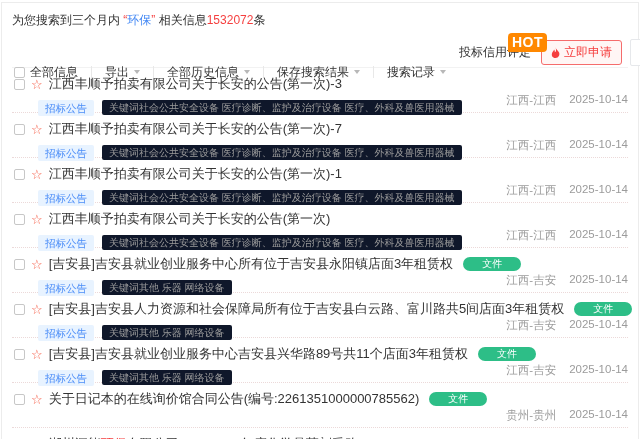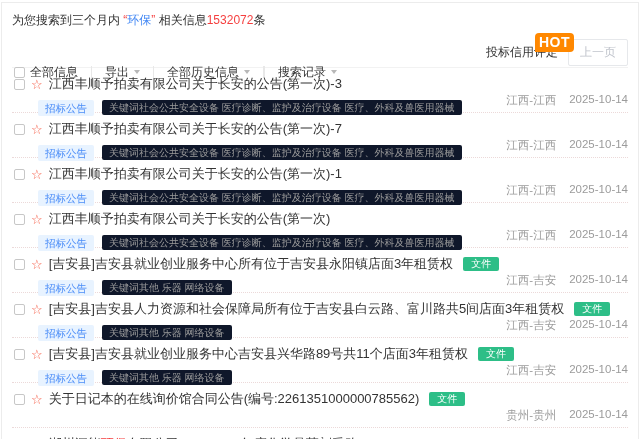--- a/index.html
+++ b/index.html
@@ -32,22 +32,22 @@
   .page-btn { border:1px solid #dcdfe6; background:#fff; font-size:12px; padding:4px 11px;
     border-radius:2px; cursor:pointer; white-space:nowrap; }
   .page-btn.prev { color:#c0c4cc; border-color:#e6e8eb; }
   
   .row { position:relative; height:45px; padding:7px 0 0 2px;
     border-bottom:1px dotted #ecd9d9; }
   .line1 { display:flex; align-items:center; gap:6px; }
   .star { color:#f55a43; font-size:13px; line-height:13px; cursor:pointer; }
   .title { font-size:13px; color:#333; text-decoration:none; white-space:nowrap; cursor:pointer;text-align:right; }
   .title .hl { color:#f53f3f; }
-  .file-tag { background:#2dbe87; color:#fff; font-size:10px; padding:2px 8px;
-    border-radius:2px; margin-left:4px; line-height:1; flex:none; }
+  .file-tag { background:#2dbe87; color:#fff; font-size:10px; padding:2px 19px;
+    border-radius:7px; margin-left:4px; line-height:1; flex:none; }
   .line2 { margin:7px 0 0 24px; display:flex; align-items:center; gap:8px; }
   .type-tag { background:#e8f3ff; color:#4b8df8; font-size:10.5px; padding:2.5px 7px;
     border-radius:2px; line-height:1; white-space:nowrap; }
   .kw-tag { background:#0f172a; color:#9a9a9a; font-size:10px; padding:2.5px 7px;
     border-radius:2px; line-height:1; white-space:nowrap; }
   .meta { position:absolute; right:0; top:25px; display:flex; gap:13px;
     font-size:11.5px; color:#9b9b9b; white-space:nowrap; }
 </style>
 </head>
 <body>
@@ -70,31 +70,41 @@
       <div class="tb-item">
         <span>导出</span>
         <span class="caret"></span>
       </div>
       <span class="tb-divider"></span>
       <div class="tb-item">
         <span>全部历史信息</span>
         <span class="caret"></span>
       </div>
       <span class="tb-divider"></span>
+      <div class="tb-item">
+        <span>保存搜索结果</span>
+        <span class="caret"></span>
+      </div>
       <span class="tb-divider"></span>
       <div class="tb-item">
         <span>搜索记录</span>
         <span class="caret"></span>
       </div>
     </div>
     <div class="tb-right">
       <div class="credit">
         <span>投标信用评定</span>
         <span class="hot-badge">HOT</span>
       </div>
+      <button class="apply-btn">
+        <svg width="9" height="12" viewBox="0 0 10 13">
+            <path d="M5 0C5.5 2.5 8 3.5 9 6c1 2.6-.4 6-4 6S.3 9 1.2 6.4C1.8 4.7 3 4.2 3.4 2.6c.8 1 1 1.8.8 3C5.8 5 6 3 5 0z" fill="#f53f3f"></path>
+          </svg>
+        <span>立即申请</span>
+      </button>
       <button class="page-btn prev">上一页</button>
 
     </div>
   </div>
 
   <div id="result-list">
       <div class="row">
     <div class="line1">
       <span class="checkbox"></span>
       <span class="star">☆</span>

